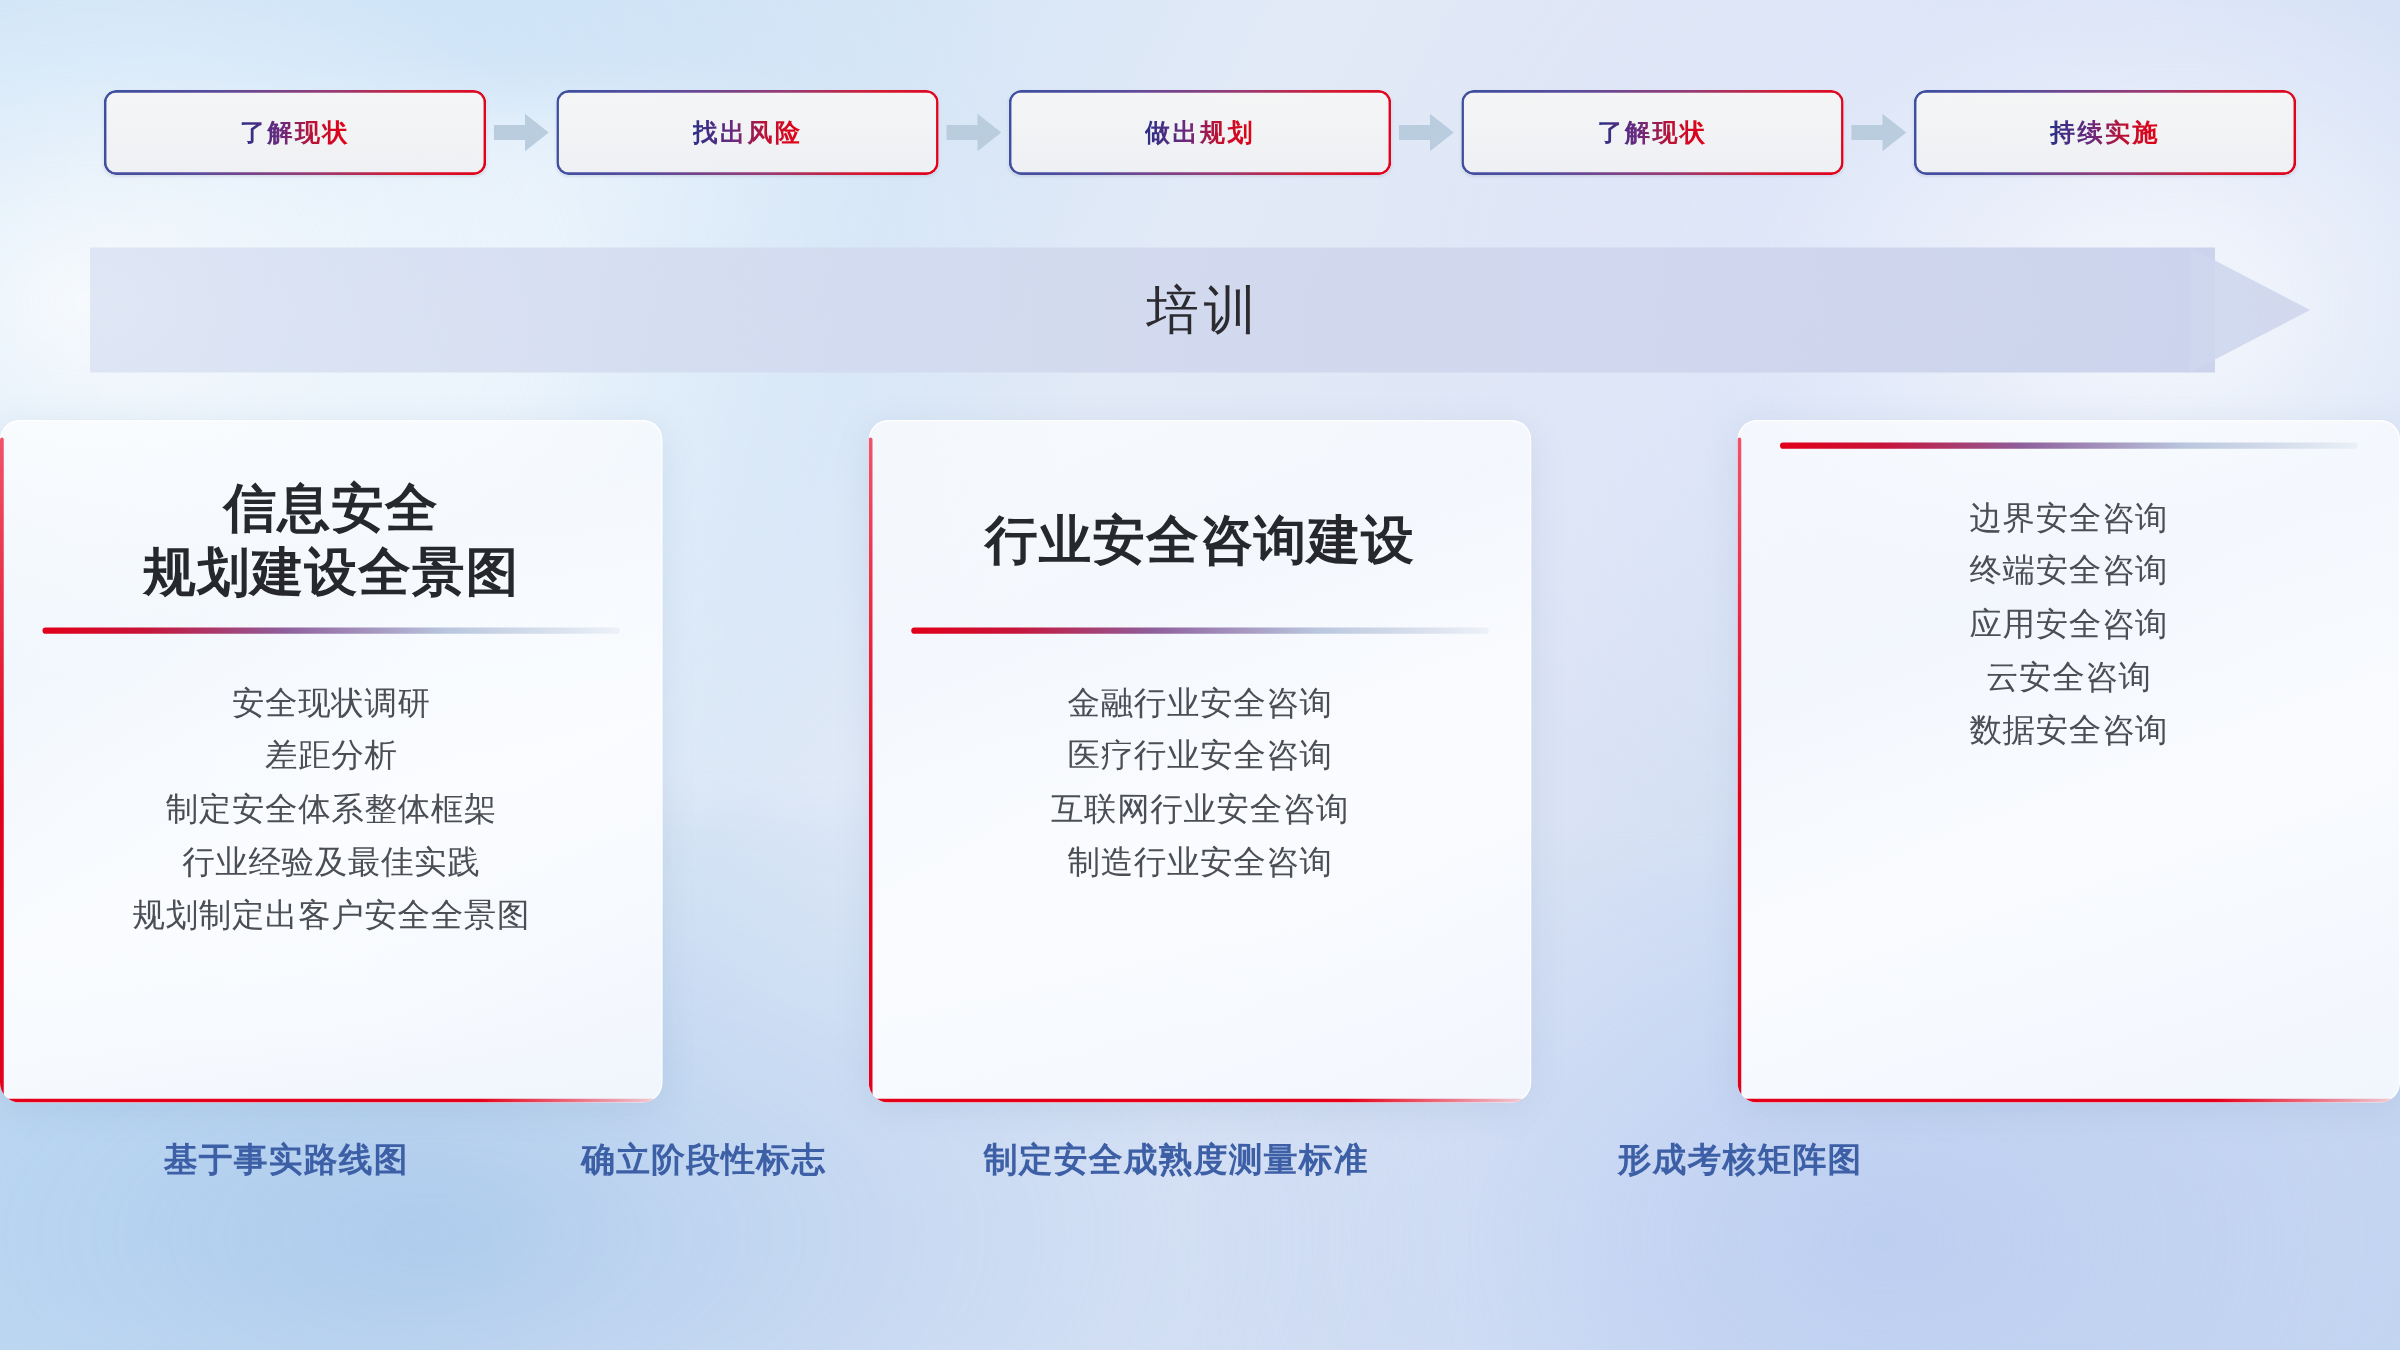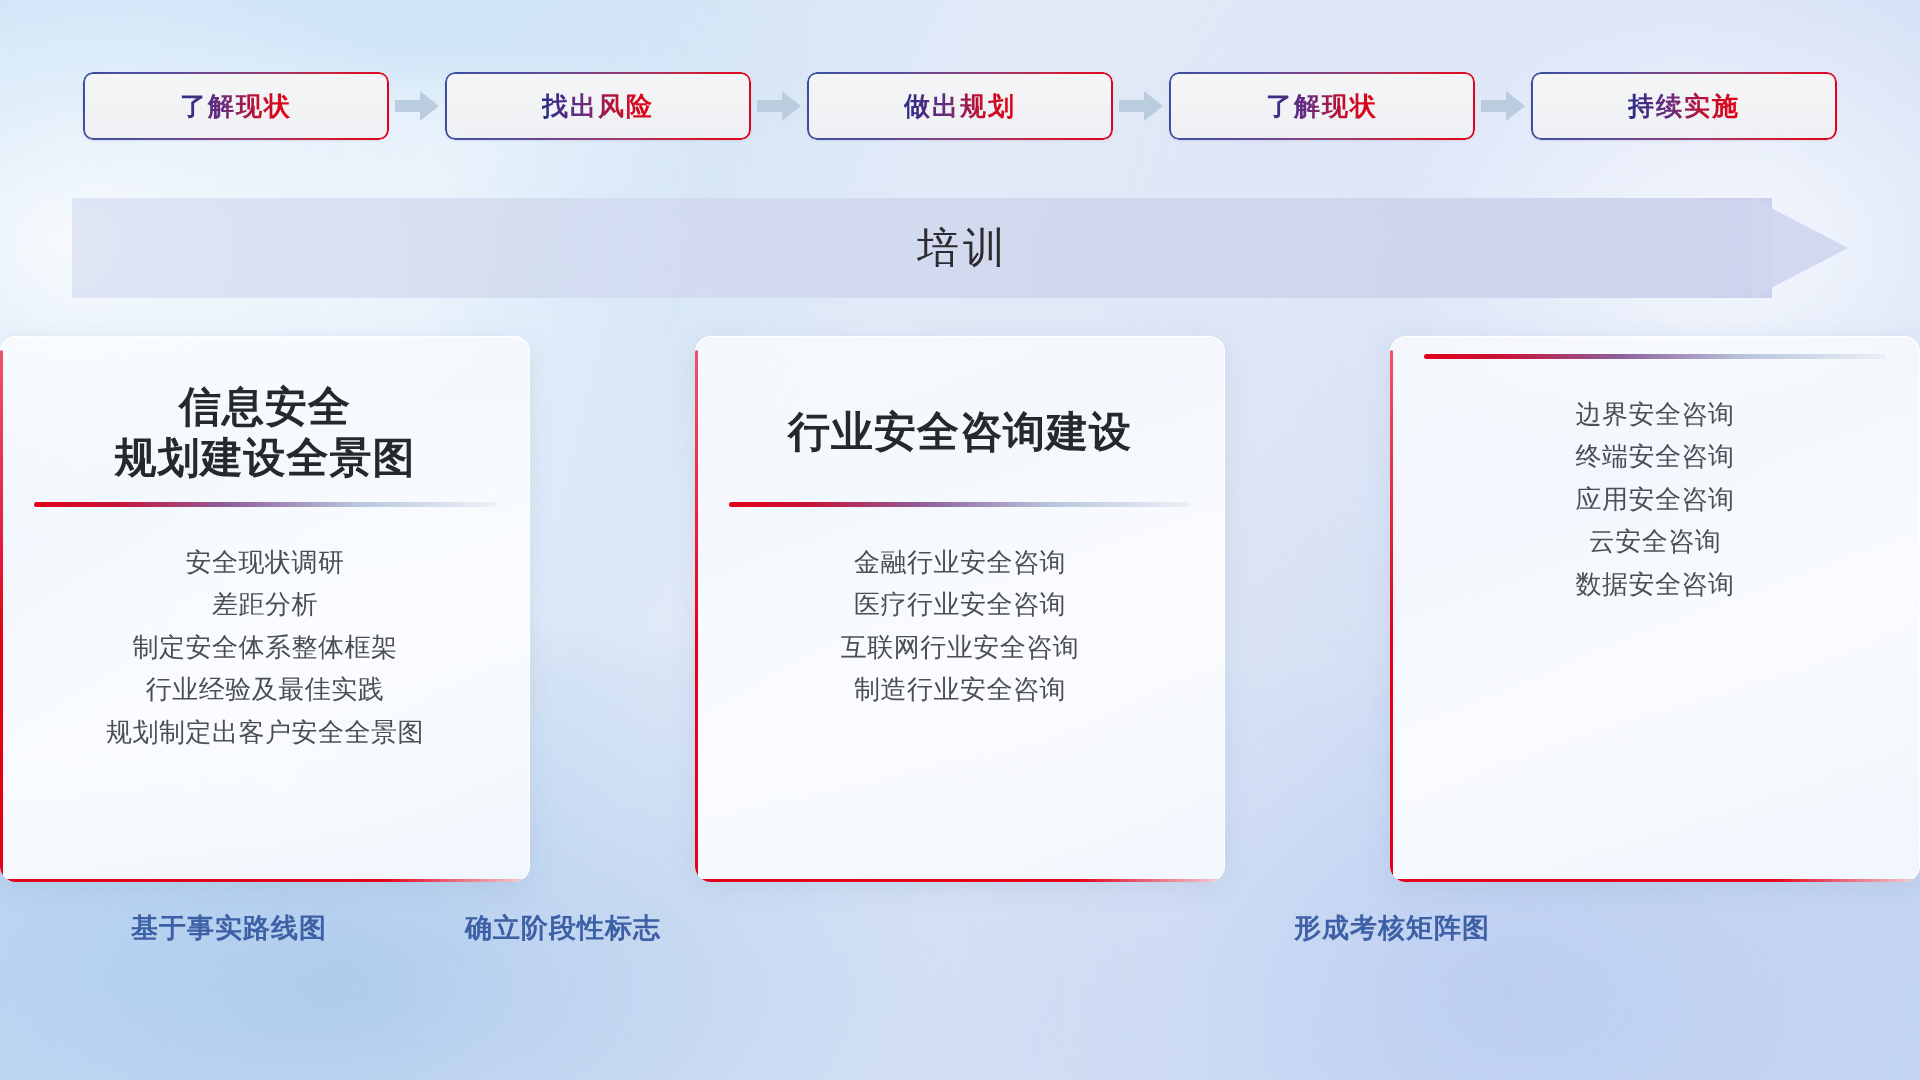--- a/index.html
+++ b/index.html
@@ -59,21 +59,21 @@
   
   .step-box::before{
     content:"";position:absolute;inset:0;border-radius:10px;padding:2px;
     background:linear-gradient(105deg,#3b4fa0 0%,#5a4c9c 28%,#9a3a72 58%,#d31a31 80%,#e2001a 100%);
     -webkit-mask:linear-gradient(#000 0 0) content-box,linear-gradient(#000 0 0);
     -webkit-mask-composite:xor;mask-composite:exclude;
     pointer-events:none;
   }
   .step-label{
     position:relative;z-index:2;
-    font-size:26px;font-weight:700;letter-spacing:2px;
+    font-size:20px;font-weight:700;letter-spacing:2px;
     background:linear-gradient(90deg,#2a2f86 0%,#6b2a7e 38%,#c01030 68%,#e60012 100%);
     -webkit-background-clip:text;background-clip:text;
     color:transparent;-webkit-text-fill-color:transparent;
     white-space:nowrap;
   }
   .step-arrow{
     width:56px;height:68px;flex:0 0 56px;
     display:flex;align-items:center;justify-content:center;
   }
   .step-arrow svg{display:block;}
@@ -265,14 +265,15 @@
       <div class="li">应用安全咨询</div>
       <div class="li">云安全咨询</div>
       <div class="li">数据安全咨询</div>
     </div>
   </div>
 </div>
 
 <div id="bottom">
   <div class="blabel" style="left:131px">基于事实路线图</div>
   <div class="blabel" style="left:465px">确立阶段性标志</div>
+  <div class="blabel" style="left:787px">制定安全成熟度测量标准</div>
   <div class="blabel" style="left:1294px">形成考核矩阵图</div>
 </div>
 
 </body></html>

